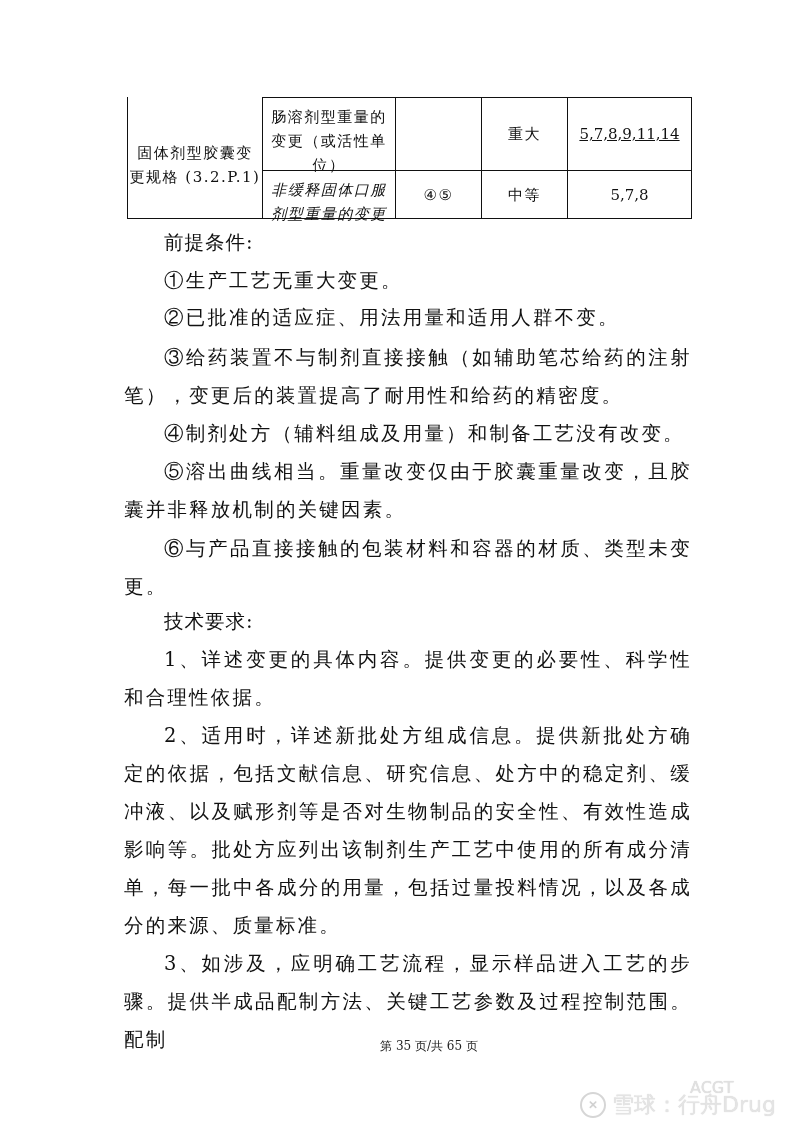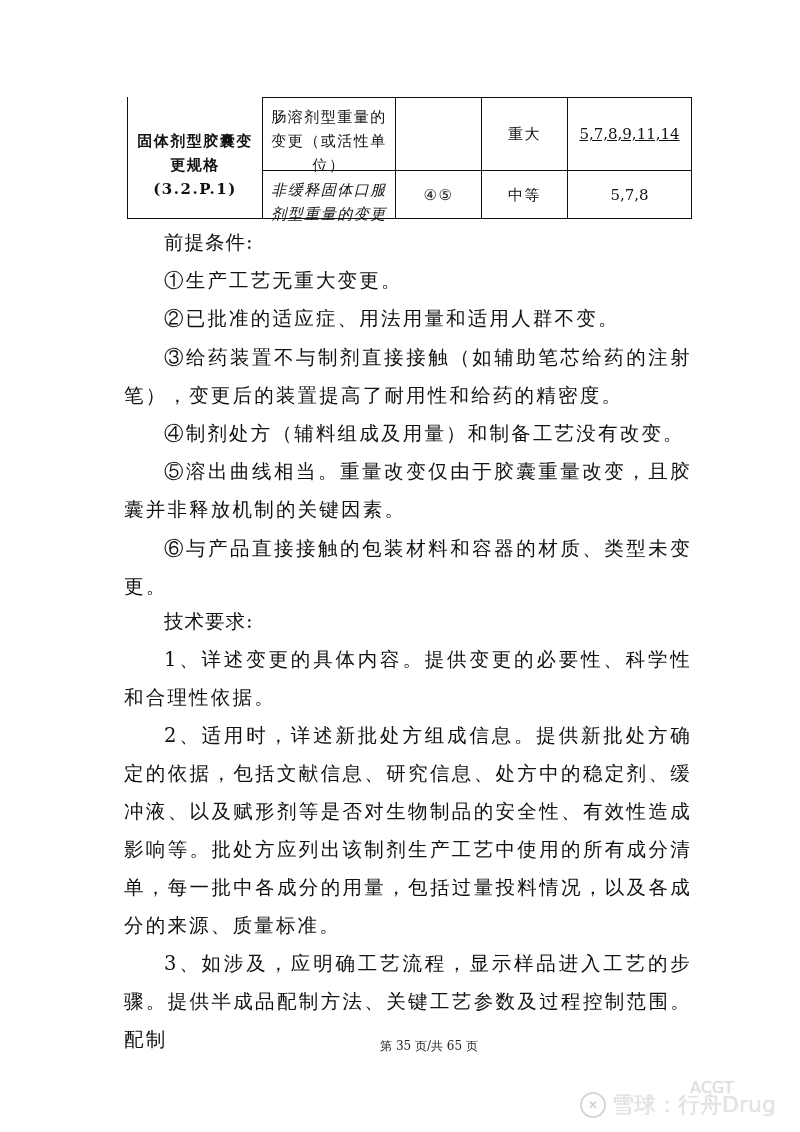--- a/index.html
+++ b/index.html
@@ -45,21 +45,21 @@
     <div class="vline" style="left:135px; top:0; height:122px;"></div>
     <div class="vline" style="left:268px; top:0; height:122px;"></div>
     <div class="vline" style="left:354px; top:0; height:122px;"></div>
     <div class="vline" style="left:440px; top:0; height:122px;"></div>
     <div class="vline" style="left:564px; top:0; height:122px;"></div>
 
     <div class="hline" style="left:135px; top:0; width:430px;"></div>
     <div class="hline" style="left:135px; top:73px; width:430px;"></div>
     <div class="hline" style="left:0; top:121px; width:565px;"></div>
 
-    <div class="cell" style="left:1px; top:0; width:134px; height:121px;font-weight:bold;">
+    <div class="cell" style="left:1px; top:0; width:134px; height:121px;">
       <span class="inner">
         <span>固体剂型胶囊变</span><br>
         <span>更规格 (3.2.P.1)</span>
       </span>
     </div>
 
     <div class="cell" style="left:136px; top:1px; width:132px; height:72px;">
       <span class="inner">
         <span>肠溶剂型重量的</span><br>
         <span>变更（或活性单</span><br>
@@ -76,21 +76,21 @@
         <span>剂型重量的变更</span>
       </span>
     </div>
     <div class="cell" style="left:269px; top:74px; width:85px; height:47px;">④⑤</div>
     <div class="cell" style="left:355px; top:74px; width:85px; height:47px;">中等</div>
     <div class="cell" style="left:441px; top:74px; width:123px; height:47px; letter-spacing:0;">5,7,8</div>
   </div>
 
   <div class="heading" style="top:224px;">前提条件:</div>
   <div class="para indent" style="top:262px;">①生产工艺无重大变更。</div>
-  <div class="para indent" style="top:300px;">②已批准的适应症、用法用量和适用人群不变。</div>
+  <div class="para indent" style="top:300px;font-family:Liberation Mono, monospace;">②已批准的适应症、用法用量和适用人群不变。</div>
   <div class="para indent" style="top:339px;">③给药装置不与制剂直接接触（如辅助笔芯给药的注射笔），变更后的装置提高了耐用性和给药的精密度。</div>
   <div class="para indent" style="top:415px;">④制剂处方（辅料组成及用量）和制备工艺没有改变。</div>
   <div class="para indent" style="top:453px;">⑤溶出曲线相当。重量改变仅由于胶囊重量改变，且胶囊并非释放机制的关键因素。</div>
   <div class="para indent" style="top:530px;">⑥与产品直接接触的包装材料和容器的材质、类型未变更。</div>
 
   <div class="heading" style="top:603px;">技术要求:</div>
   <div class="para indent" style="top:641px;">1、详述变更的具体内容。提供变更的必要性、科学性和合理性依据。</div>
   <div class="para indent" style="top:717px;">2、适用时，详述新批处方组成信息。提供新批处方确定的依据，包括文献信息、研究信息、处方中的稳定剂、缓冲液、以及赋形剂等是否对生物制品的安全性、有效性造成影响等。批处方应列出该制剂生产工艺中使用的所有成分清单，每一批中各成分的用量，包括过量投料情况，以及各成分的来源、质量标准。</div>
   <div class="para indent" style="top:945px;">3、如涉及，应明确工艺流程，显示样品进入工艺的步骤。提供半成品配制方法、关键工艺参数及过程控制范围。配制</div>
 

